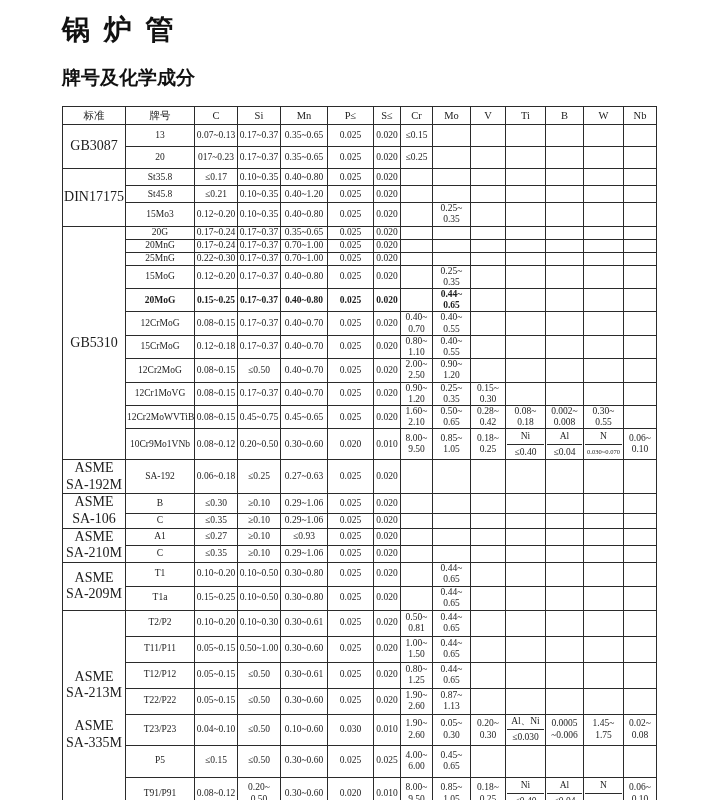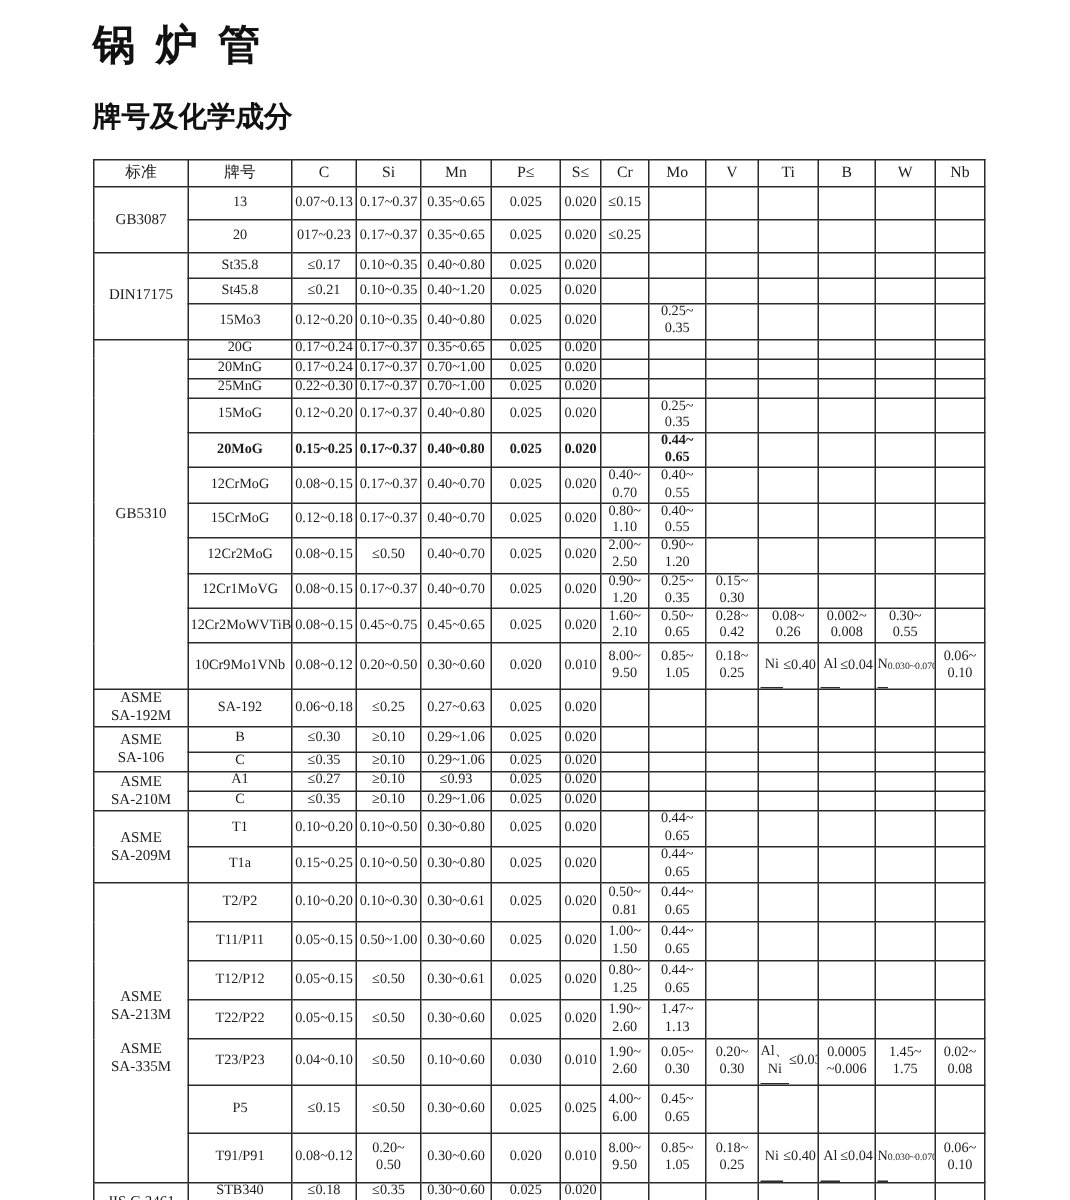--- a/index.html
+++ b/index.html
@@ -4,23 +4,23 @@
 <style>
   html,body{margin:0;padding:0;background:#ffffff;}
   body{width:713px;height:800px;overflow:hidden;font-family:"Liberation Serif",serif;color:#1c1c1c;}
   .page{box-sizing:border-box;width:713px;height:668px;padding:14px 0 0 62px;}
   .title{font-family:"Liberation Sans",sans-serif;font-weight:bold;font-size:28px;line-height:1.15;margin:0;letter-spacing:3px;color:#111;}
   .subtitle{font-family:"Liberation Sans",sans-serif;font-weight:bold;font-size:19px;margin:19px 0 15px 0;color:#111;}
   table{border-collapse:collapse;table-layout:fixed;width:594px;}
   th,td{border:1px solid #2b2b2b;text-align:center;vertical-align:middle;padding:0 1px;overflow:hidden;white-space:pre-line;line-height:1.18;}
   th{font-weight:normal;font-size:10.5px;height:17px;}
   td{font-size:9.5px;}
-  td.std{font-size:10px;}
+  td.std{font-size:14px;}
   td.grade{font-size:9.5px;}
-  .split{display:flex;flex-direction:row;width:100%;height:100%;justify-content:space-between;}
+  .split{display:flex;flex-direction:column;width:100%;height:100%;justify-content:space-between;}
   .split > div{flex:1;display:flex;align-items:center;justify-content:center;}
   .split .top{border-bottom:1px solid #2b2b2b;}
   .split .small{font-size:6.5px;}
 </style>
 </head>
 <body>
 
 <div class="page">
   <h1 class="title">锅 炉 管</h1>
   <h2 class="subtitle">牌号及化学成分</h2>
@@ -293,21 +293,21 @@
             <td>0.45~0.65</td>
             <td>0.025</td>
             <td>0.020</td>
             <td>1.60~
 2.10</td>
             <td>0.50~
 0.65</td>
             <td>0.28~
 0.42</td>
             <td>0.08~
-0.26</td>
+0.18</td>
             <td>0.002~
 0.008</td>
             <td>0.30~
 0.55</td>
             <td></td>
           </tr>
           <tr style="height: 30px; margin-top: 28px;">
             <td class="grade">10Cr9Mo1VNb</td>
             <td>0.08~0.12</td>
             <td>0.20~0.50</td>
@@ -499,21 +499,21 @@
           </tr>
           <tr style="height: 26px;">
             <td class="grade">T22/P22</td>
             <td>0.05~0.15</td>
             <td>≤0.50</td>
             <td>0.30~0.60</td>
             <td>0.025</td>
             <td>0.020</td>
             <td>1.90~
 2.60</td>
-            <td>1.47~
+            <td>0.87~
 1.13</td>
             <td></td>
             <td></td>
             <td></td>
             <td></td>
             <td></td>
           </tr>
           <tr style="height: 30px; padding-left: 36px;">
             <td class="grade">T23/P23</td>
             <td>0.04~0.10</td>

